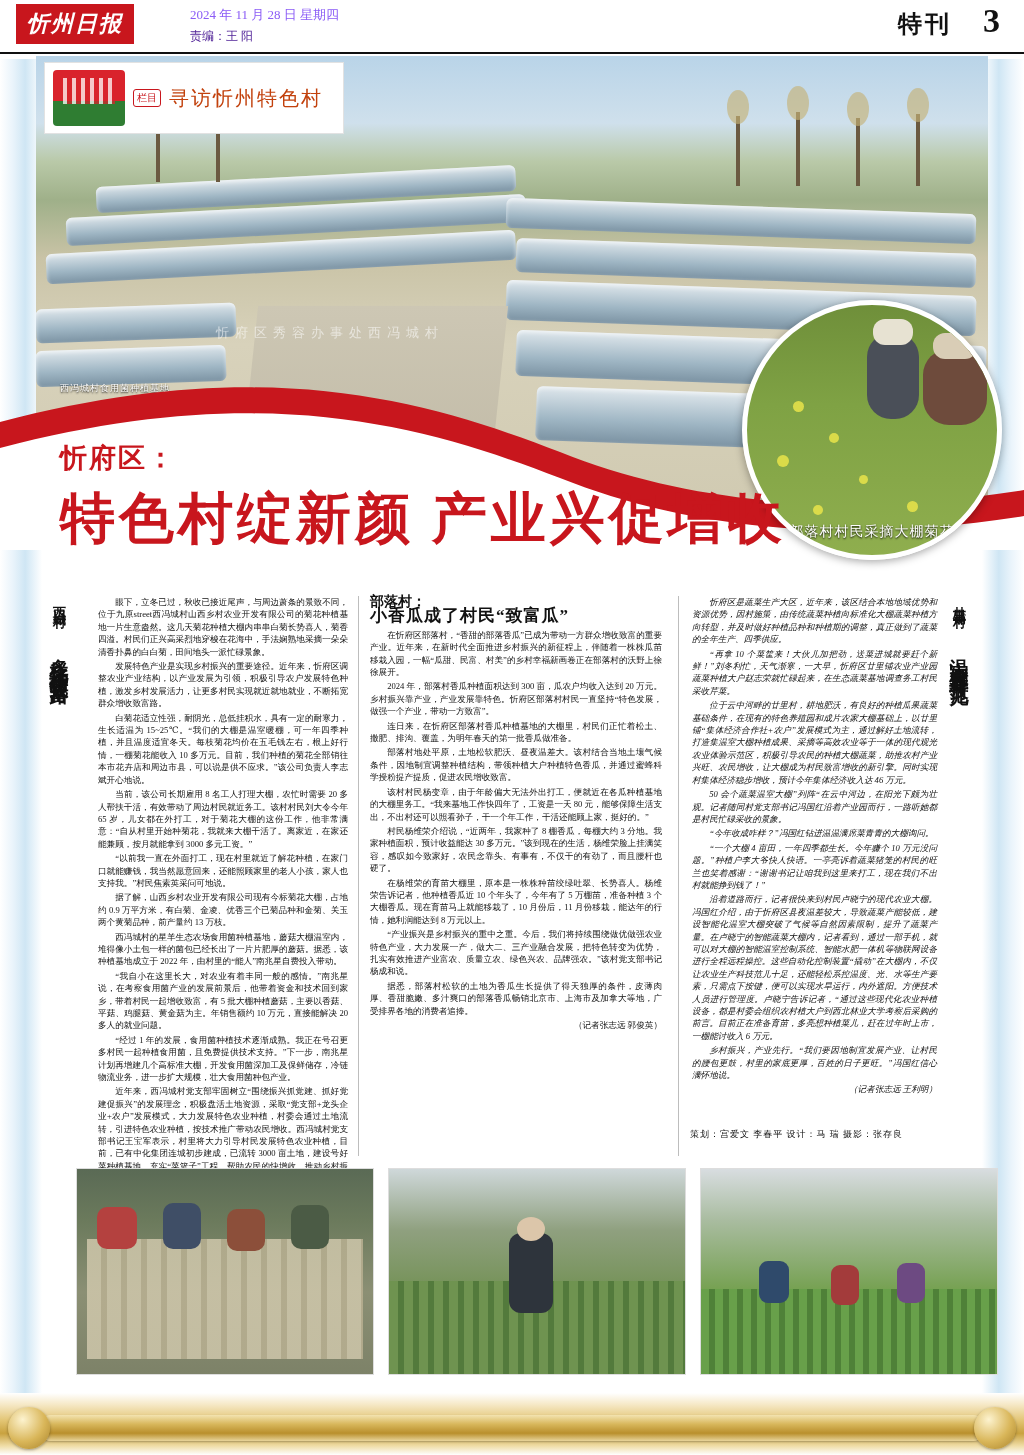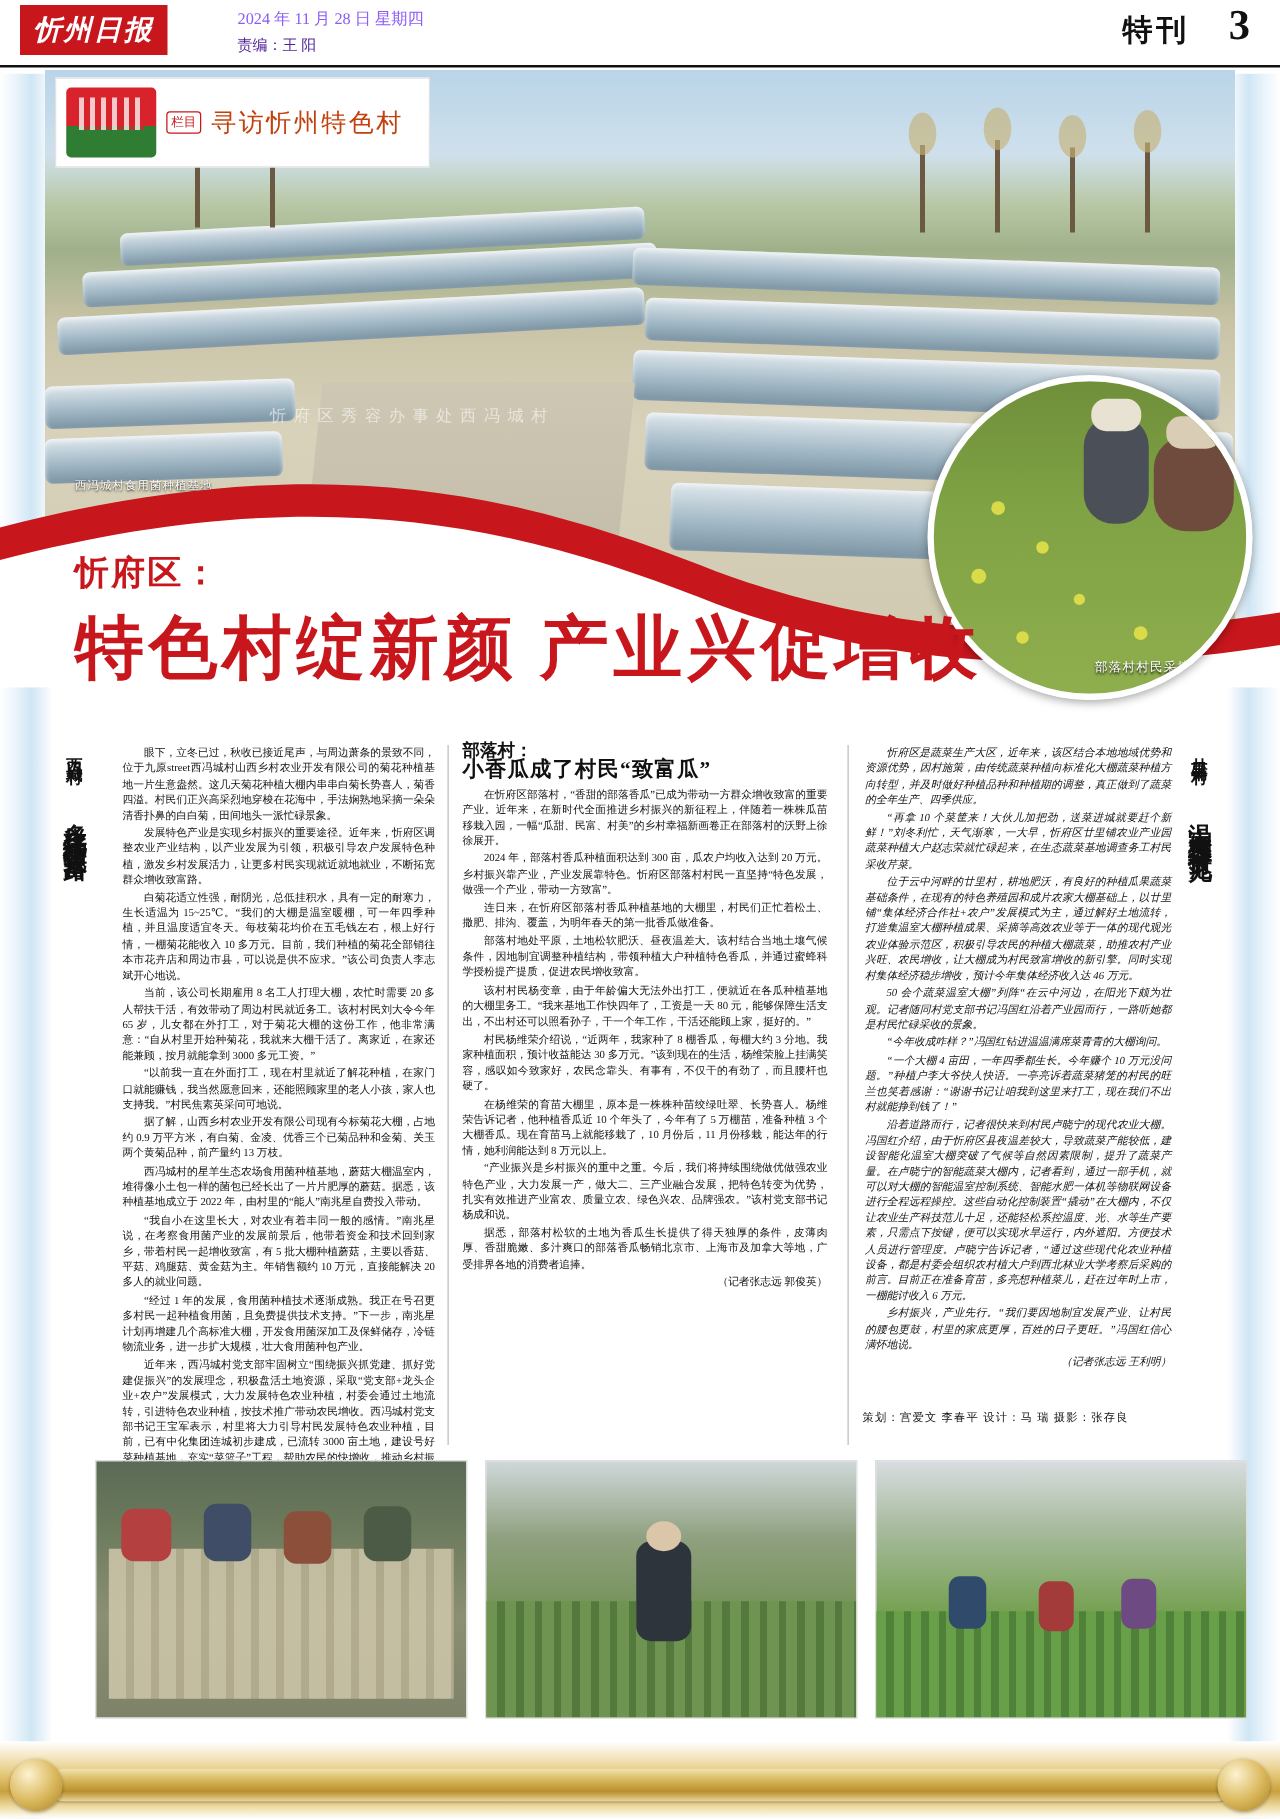--- a/index.html
+++ b/index.html
@@ -57,21 +57,21 @@
   .hero-watermark{position:absolute;left:180px;top:268px;font-size:13px;color:rgba(255,255,255,.55);
     letter-spacing:6px;}
 
   
   .swoosh{position:absolute;left:0;top:310px;width:1024px;height:240px;pointer-events:none;}
 
   
   .circle-photo{position:absolute;right:22px;top:300px;width:250px;height:250px;border-radius:50%;
     overflow:hidden;border:5px solid #fff;box-shadow:0 2px 8px rgba(0,0,0,.35);
     background:linear-gradient(180deg,#6f8f3a 0%,#7fa244 40%,#8fae4e 100%);}
-  .circle-photo .cap{position:absolute;left:0;bottom:14px;width:100%;text-align:right;font-size:10px;
+  .circle-photo .cap{position:absolute;left:0;bottom:14px;width:100%;text-align:center;font-size:14px;
     color:#fff;text-shadow:0 1px 2px #000;letter-spacing:1px;}
   .dot{position:absolute;border-radius:50%;background:#e9e44a;opacity:.85;}
 
   
   .col-logo{position:absolute;left:44px;top:62px;width:300px;height:72px;background:#fff;
     border:1px solid #e2e2e2;display:flex;align-items:center;gap:8px;padding:0 8px;box-sizing:border-box;}
   .col-logo .mark{width:72px;height:56px;background:linear-gradient(180deg,#d9232c 55%,#2f7d32 55%);
     border-radius:4px;position:relative;flex:none;}
   .col-logo .mark:after{content:"";position:absolute;left:10px;top:8px;width:52px;height:26px;
     background:repeating-linear-gradient(90deg,#fff 0 4px,#d9232c 4px 9px);opacity:.75;}

